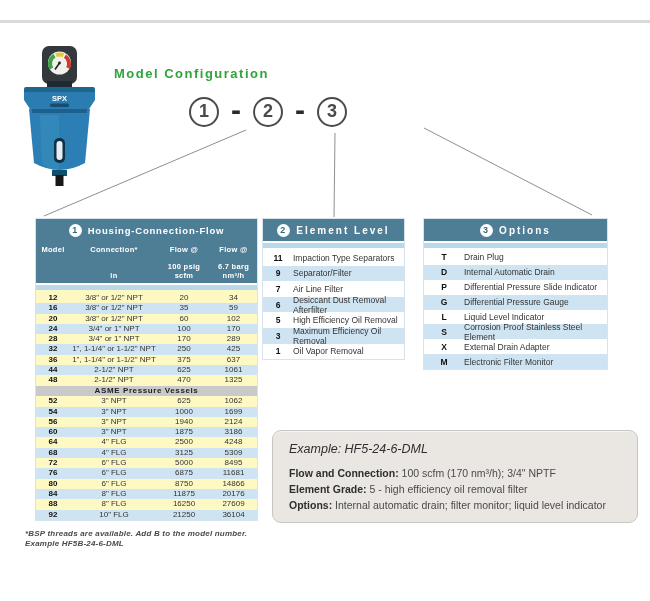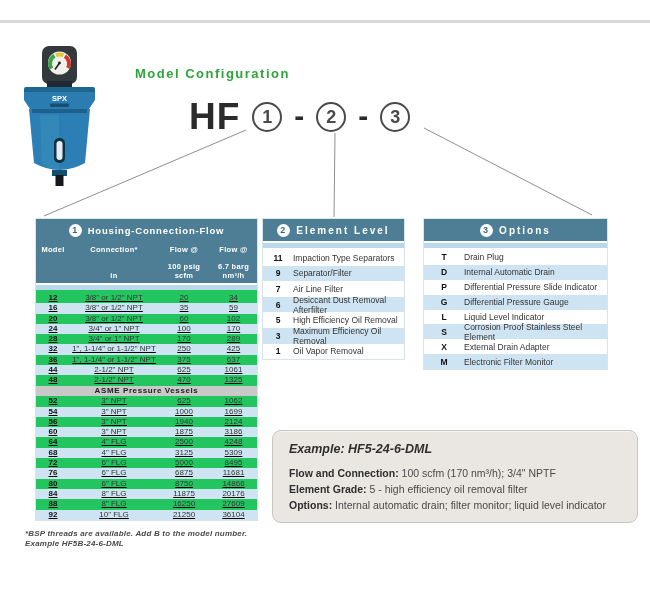--- a/index.html
+++ b/index.html
@@ -4,21 +4,21 @@
 <style>
   * { margin:0; padding:0; box-sizing:border-box; }
   html,body { background:#ffffff; }
   body { font-family:"Liberation Sans", sans-serif; }
   .page { position:relative; width:650px; height:601px; background:#fff; overflow:hidden; }
 
   .top-rule { position:absolute; left:0; top:20px; width:650px; height:3px; background:#d9d9d9; }
 
   
   .green-title { position:absolute; left:114px; top:66px; font-size:13px; font-weight:bold;
-                 color:#2fa43b; letter-spacing:1.5px;margin-left:21px; }
+                 color:#2fa43b; letter-spacing:1.5px; }
   .code-line { position:absolute; left:189px; top:96px; display:flex; align-items:center; gap:12px; }
   .hf { font-size:37px; font-weight:bold; color:#2b2b2b; letter-spacing:1px; }
   .slot-circle { width:30px; height:30px; border:2.5px solid #4a4a4a; border-radius:50%;
                  display:flex; align-items:center; justify-content:center;
                  font-size:18px; font-weight:bold; color:#4a4a4a; background:#fff; }
   .code-dash { font-size:30px; font-weight:bold; color:#2b2b2b; margin-top:-3px; }
 
   .connectors { position:absolute; left:0; top:0; width:650px; height:601px; pointer-events:none; }
 
   
@@ -35,21 +35,21 @@
 
   
   .t1 { left:35px; top:218px; width:223px; }
   .t1 .tbl-titlebar { height:22px; font-size:9.5px; letter-spacing:0.8px; }
   .t1-cols { background:#4e7e96; height:42px; display:grid;
              grid-template-columns:34px 88px 52px 47px; color:#fff; padding:2px 0 3px 0; }
   .t1-col { display:flex; flex-direction:column; align-items:center; justify-content:space-between;
             font-size:7.5px; font-weight:bold; letter-spacing:0.3px; }
   .t1-col .cname { margin-top:2px; }
   .t1-col .cbot { display:flex; flex-direction:column; align-items:center; line-height:9px; }
-  .t1-rows { padding-top:3px; background:#22c55e;text-decoration:underline; }
+  .t1-rows { padding-top:3px; background:#fef9c3; }
   .trow { display:grid; grid-template-columns:34px 88px 52px 47px; height:10.3px;
           line-height:10.3px; font-size:8px; color:#333; text-align:center; overflow:hidden; }
   .trow .m { font-weight:bold; color:#111; }
   .t1-rows .trow:nth-of-type(even) { background:#cfe4f2; }
   .section-row { height:10.6px; line-height:10.6px; background:#c9c9c9; text-align:center;
                  font-size:8px; font-weight:bold; color:#222; letter-spacing:0.6px; }
   .footnote { position:absolute; left:25px; top:529px; width:250px; font-size:8px;
               font-style:italic; font-weight:bold; color:#4a4a4a; line-height:10px;
               letter-spacing:0.2px; }
 
@@ -62,21 +62,21 @@
   .t2 .grow { height:15.6px; }
   .t3 .grow { height:14.9px; }
   .grow .code { width:30px; text-align:center; font-weight:bold; color:#111; flex:0 0 auto; }
   .t3 .grow .code { width:40px; }
   .grows .grow:nth-of-type(even) { background:#cfe4f2; }
 
   
   .example-box { position:absolute; left:272px; top:430px; width:366px; height:93px;
                  background:#eae7e3; border:1.5px solid #c8c5c0; border-radius:9px;
                  padding:11px 16px 8px 16px; box-shadow:inset 0 1px 0 #f7f5f2; }
-  .ex-title { font-size:12.5px; font-weight:bold; font-style:italic; color:#2f2f2f; }
+  .ex-title { font-size:12.5px; font-weight:normal; font-style:italic; color:#2f2f2f; }
   .ex-lines { margin-top:9px; }
   .ex-line { font-size:10.5px; line-height:16px; color:#4a4a4a; }
   .ex-line b { color:#2e2e2e; }
 </style>
 </head>
 <body>
 
 <div class="page">
 
   <div class="top-rule"></div>
@@ -123,21 +123,20 @@
       <g>
         <rect x="40" y="128" width="15" height="6" fill="#10506f"></rect>
         <rect x="43.5" y="133" width="8" height="11" fill="#16181a"></rect>
       </g>
     </svg>
   </div>
 
   <div class="green-title">Model Configuration</div>
 
   <div class="code-line">
-    <span class="hf">HF</span>
     <span class="slot-circle">
         <span>1</span>
       </span>
     <span class="code-dash">-</span>
     <span class="slot-circle">
         <span>2</span>
       </span>
     <span class="code-dash">-</span>
     <span class="slot-circle">
         <span>3</span>

